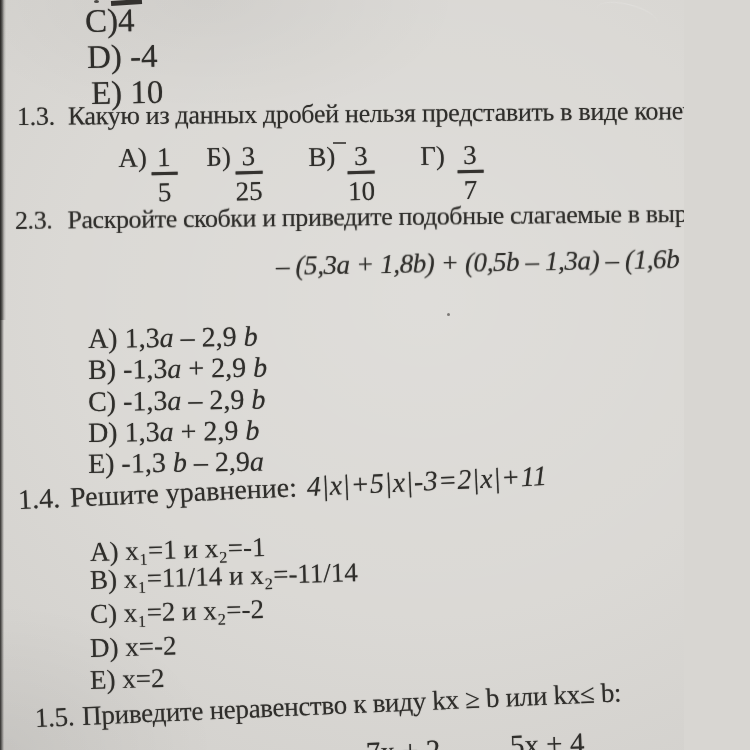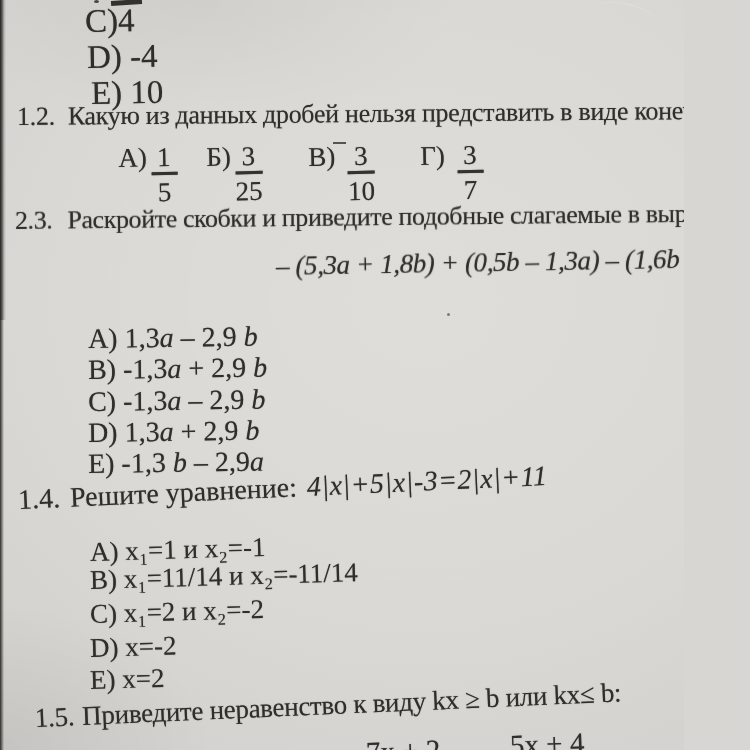--- a/index.html
+++ b/index.html
@@ -51,21 +51,21 @@
   <div class="content">
 
     <div class="dot-remnant"></div>
     <div class="bar-remnant"></div>
 
     <div class="line" style="left:85px; top:1px; font-size:33px; transform:rotate(-1deg);">C)4</div>
     <div class="line" style="left:87px; top:37px; font-size:33px; transform:rotate(-1deg);">D) -4</div>
     <div class="line" style="left:91px; top:73px; font-size:33px; transform:rotate(-1deg);">E) 10</div>
 
     <div class="line" style="left:17px; top:101px; font-size:26px; letter-spacing:-0.3px; transform:rotate(-0.5deg);">
-      <span class="qnum">1.2.</span><span class="qtext">Какую из данных дробей нельзя представить в виде конечной десяти</span>
+      <span class="qnum">1.3.</span><span class="qtext">Какую из данных дробей нельзя представить в виде конечной десяти</span>
     </div>
     <div class="stray-underscore"></div>
 
     <div class="fopt" style="left:118px; top:144px; font-size:27px; transform:rotate(-1.2deg);">
       <span class="flabel">А)</span>
       <span class="fr">
         <span class="num">1</span>
         <span class="bar"></span>
         <span class="den">5</span>
       </span>

